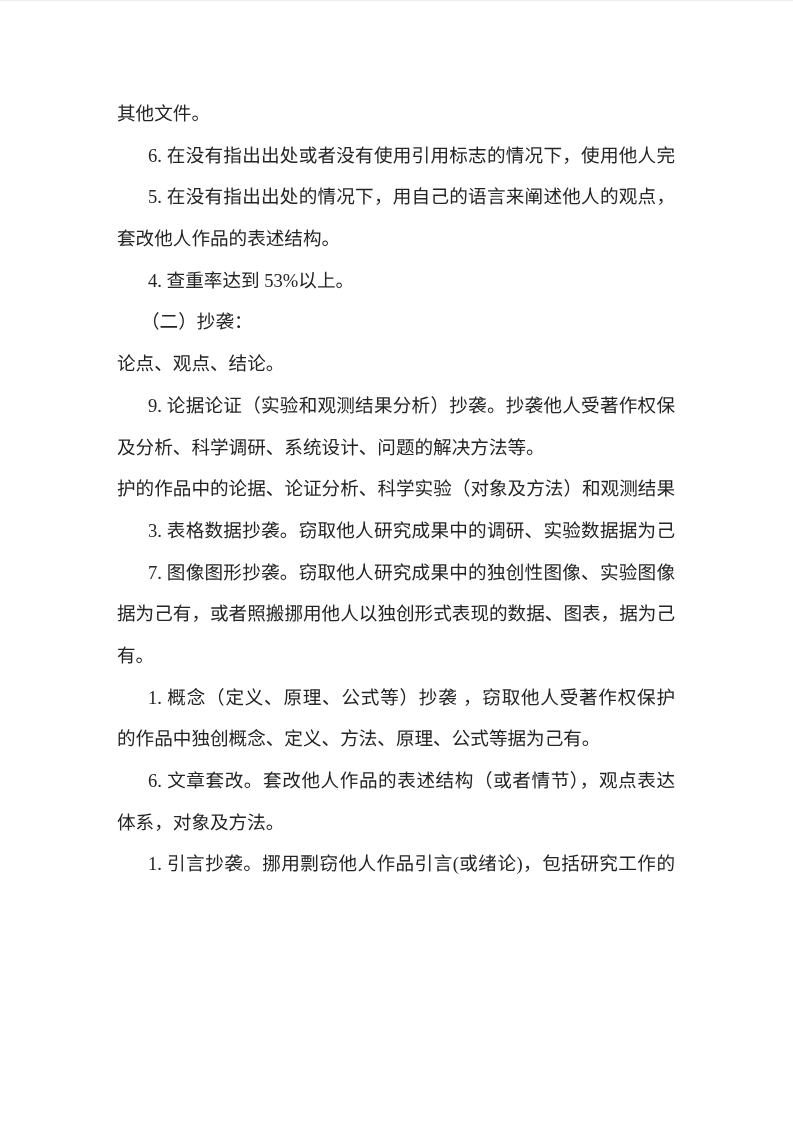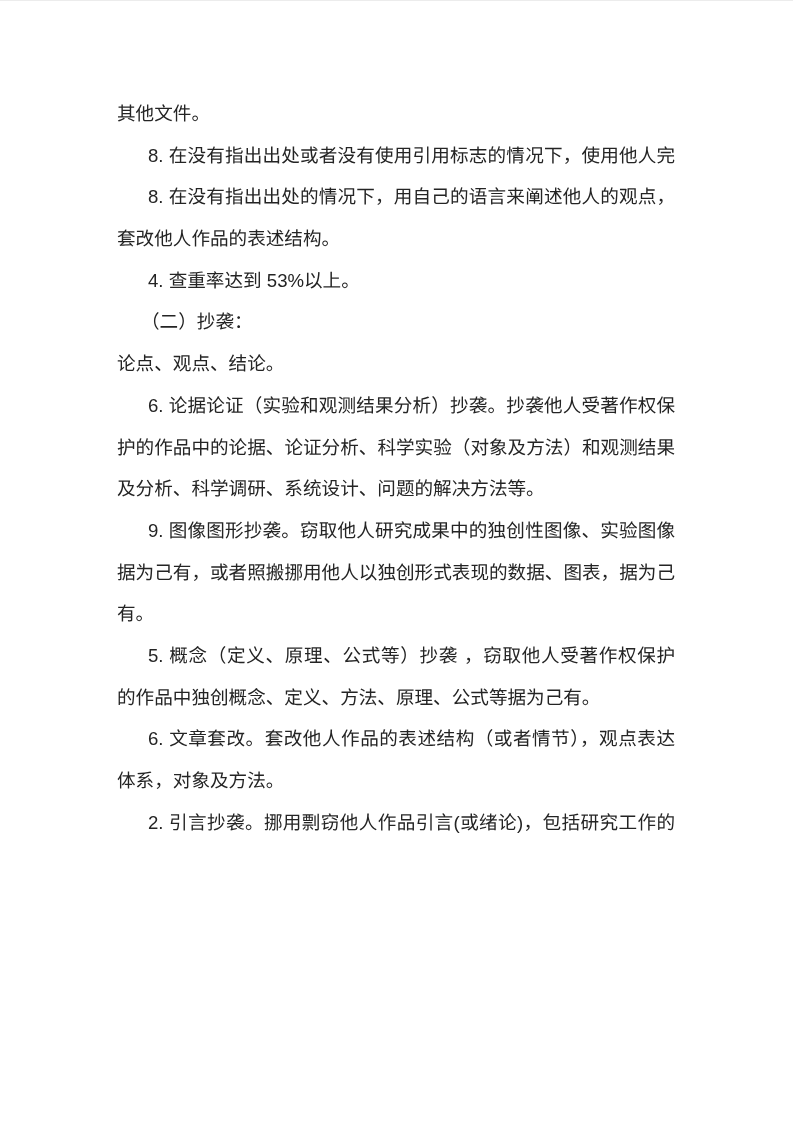--- a/index.html
+++ b/index.html
@@ -6,21 +6,21 @@
     margin: 0;
     padding: 0;
     background: #ffffff;
   }
   .page {
     position: relative;
     width: 793px;
     height: 1122px;
     background: #ffffff;
     overflow: hidden;
-    font-family: Liberation Sans, sans-serif;
+    font-family: Liberation Serif, serif;
   }
   .page-top-edge {
     position: absolute;
     top: 0; left: 0;
     width: 100%;
     height: 1px;
     background: #ececec;
   }
   .textblock {
     position: absolute;
@@ -49,31 +49,32 @@
     padding-left: 24px;
   }
 </style>
 </head>
 <body>
 
 <div class="page">
   <div class="page-top-edge"></div>
   <div class="textblock">
     <div class="ln end">其他文件。</div>
-    <div class="ln ind">8. 在没有指出出处或者没有使用引用标志的情况下，使用他人完</div>
-    <div class="ln ind">8. 在没有指出出处的情况下，用自己的语言来阐述他人的观点，</div>
+    <div class="ln ind">6. 在没有指出出处或者没有使用引用标志的情况下，使用他人完</div>
+    <div class="ln ind">5. 在没有指出出处的情况下，用自己的语言来阐述他人的观点，</div>
     <div class="ln end">套改他人作品的表述结构。</div>
     <div class="ln ind end">4. 查重率达到 53%以上。</div>
     <div class="ln ind2 end">（二）抄袭：</div>
     <div class="ln end">论点、观点、结论。</div>
-    <div class="ln ind">6. 论据论证（实验和观测结果分析）抄袭。抄袭他人受著作权保</div>
+    <div class="ln ind">9. 论据论证（实验和观测结果分析）抄袭。抄袭他人受著作权保</div>
+    <div class="ln end">及分析、科学调研、系统设计、问题的解决方法等。</div>
     <div class="ln">护的作品中的论据、论证分析、科学实验（对象及方法）和观测结果</div>
-    <div class="ln end">及分析、科学调研、系统设计、问题的解决方法等。</div>
-    <div class="ln ind">9. 图像图形抄袭。窃取他人研究成果中的独创性图像、实验图像</div>
+    <div class="ln ind">3. 表格数据抄袭。窃取他人研究成果中的调研、实验数据据为己</div>
+    <div class="ln ind">7. 图像图形抄袭。窃取他人研究成果中的独创性图像、实验图像</div>
     <div class="ln">据为己有，或者照搬挪用他人以独创形式表现的数据、图表，据为己</div>
     <div class="ln end">有。</div>
-    <div class="ln ind">5. 概念（定义、原理、公式等）抄袭 ，窃取他人受著作权保护</div>
+    <div class="ln ind">1. 概念（定义、原理、公式等）抄袭 ，窃取他人受著作权保护</div>
     <div class="ln end">的作品中独创概念、定义、方法、原理、公式等据为己有。</div>
     <div class="ln ind">6. 文章套改。套改他人作品的表述结构（或者情节），观点表达</div>
     <div class="ln end">体系，对象及方法。</div>
-    <div class="ln ind">2. 引言抄袭。挪用剽窃他人作品引言(或绪论)，包括研究工作的</div>
+    <div class="ln ind">1. 引言抄袭。挪用剽窃他人作品引言(或绪论)，包括研究工作的</div>
   </div>
 </div>
 
 </body></html>

